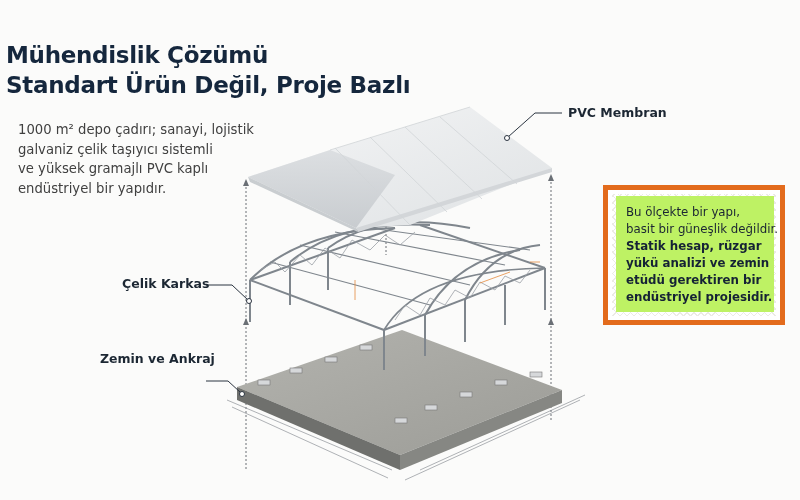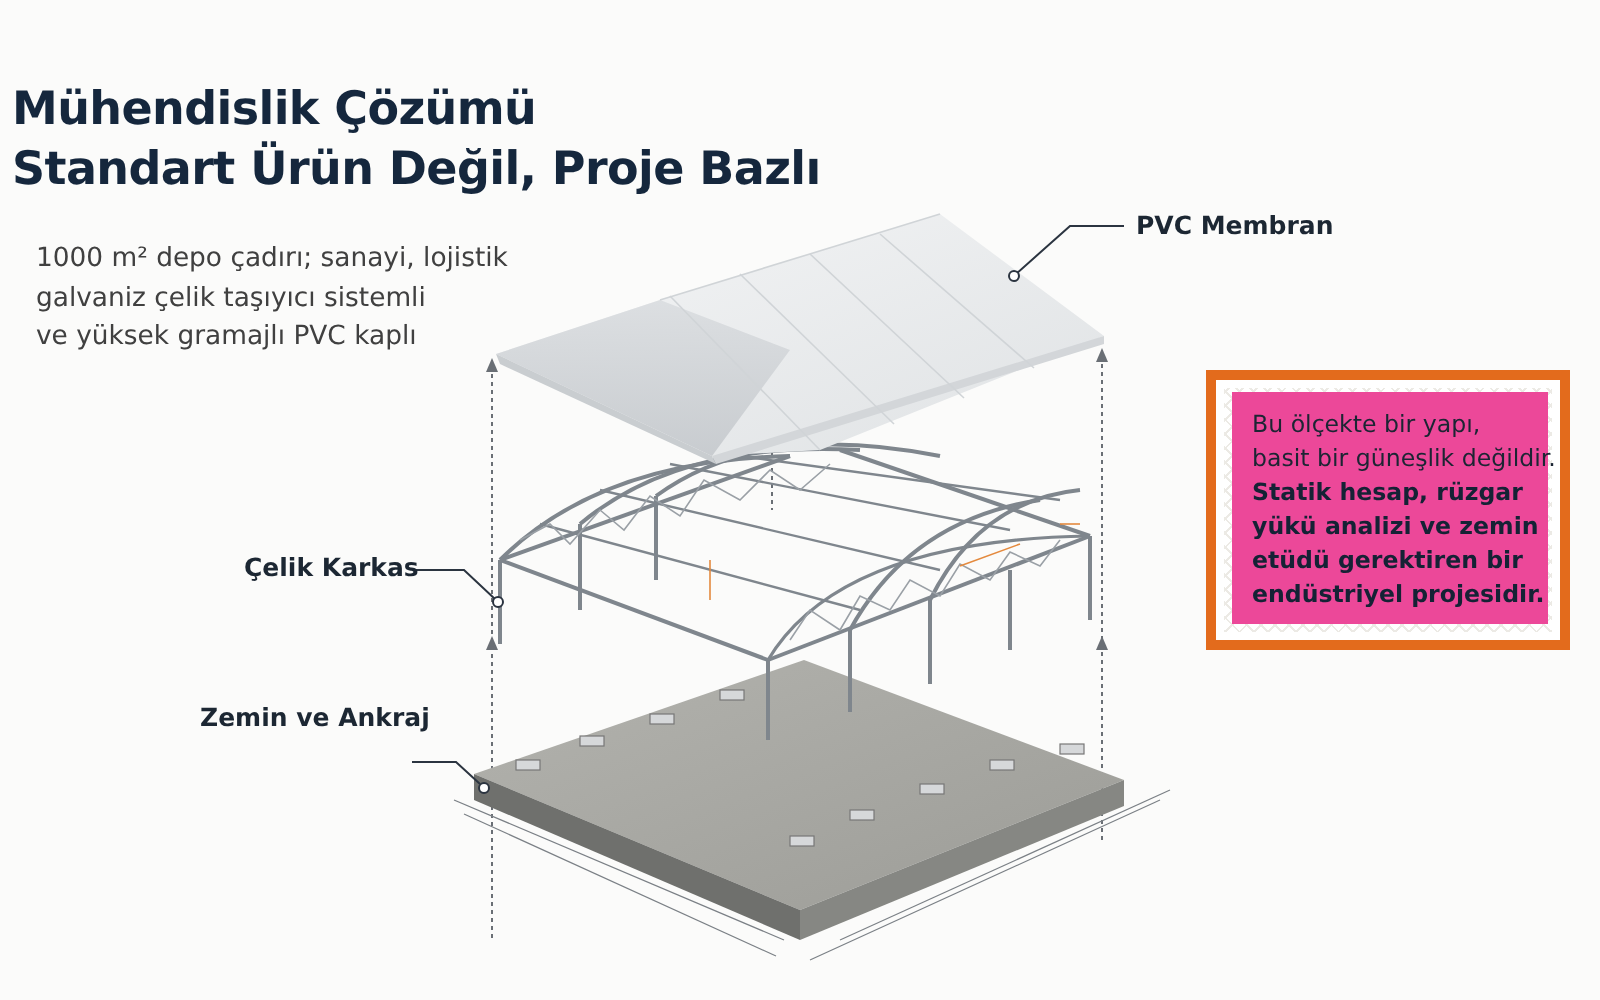--- a/index.html
+++ b/index.html
@@ -31,41 +31,42 @@
     box-sizing:border-box;
   }
   .callout-inner {
     position:absolute; inset:4px;
     background:
       repeating-linear-gradient(45deg, #eceae5 0 1px, transparent 1px 5px),
       repeating-linear-gradient(-45deg, #eceae5 0 1px, transparent 1px 5px);
   }
   .callout-text {
     position:absolute; left:8px; top:6px; right:6px; bottom:8px;
-    background:#ec4899;
+    background:#bef264;
     padding:8px 4px 0 10px;
     font-family:"DejaVu Sans", sans-serif;
     font-size:11.8px; line-height:17px; color:#1b2533;
   }
   .callout-text span { display:block; white-space:nowrap; }
   .callout-text .b { font-weight:bold; color:#152235; }
   svg.art { position:absolute; left:0; top:0; }
 </style>
 </head>
 <body>
 
 <h1 class="title">
   <span style="display:block">Mühendislik Çözümü</span>
   <span style="display:block">Standart Ürün Değil, Proje Bazlı</span>
 </h1>
 
 <div class="intro">
   <span>1000 m² depo çadırı; sanayi, lojistik</span>
   <span>galvaniz çelik taşıyıcı sistemli</span>
   <span>ve yüksek gramajlı PVC kaplı</span>
+  <span>endüstriyel bir yapıdır.</span>
 </div>
 
 <svg class="art" width="800" height="500" viewBox="0 0 800 500">
   <defs>
     <linearGradient id="memTop" x1="0" y1="0" x2="1" y2="1">
       <stop offset="0" stop-color="#f4f5f6"></stop>
       <stop offset="1" stop-color="#dfe2e4"></stop>
     </linearGradient>
     <linearGradient id="memSide" x1="0" y1="0" x2="0" y2="1">
       <stop offset="0" stop-color="#d9dcdf"></stop>

